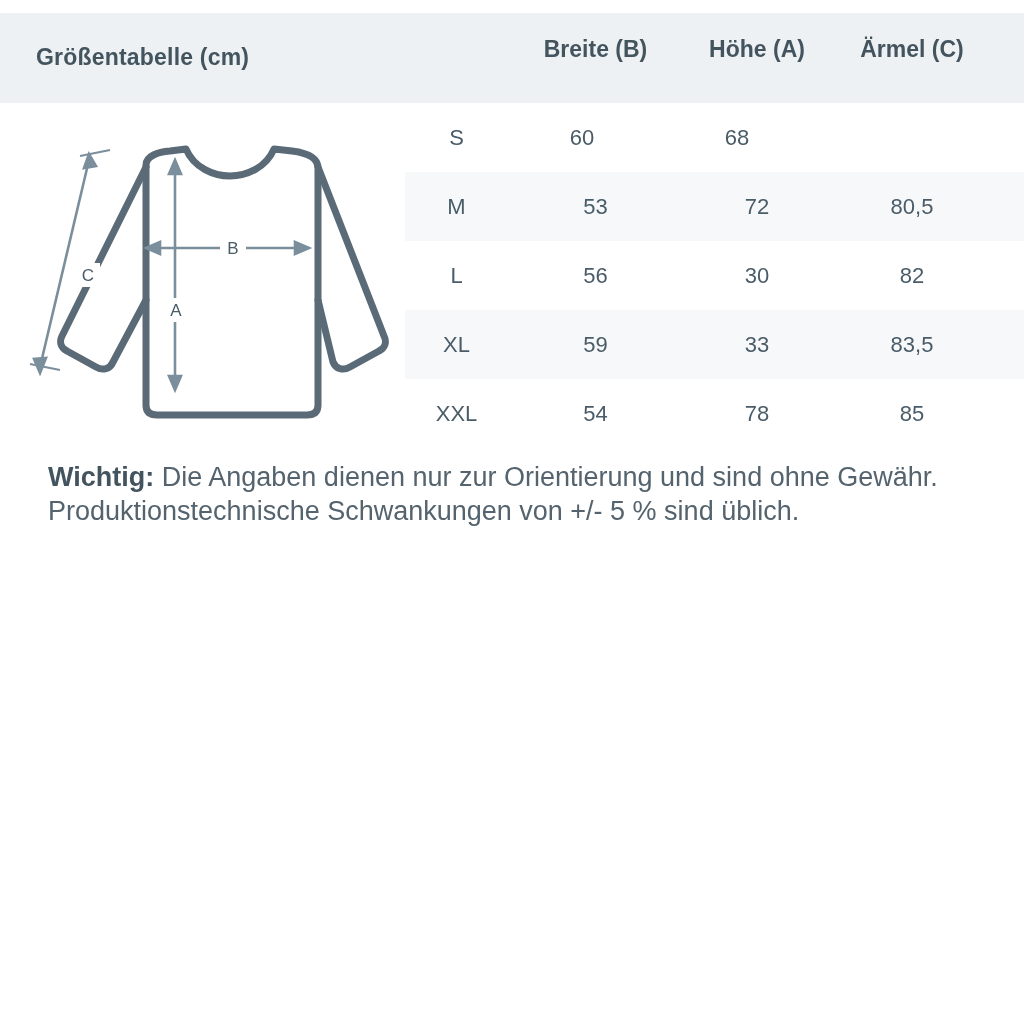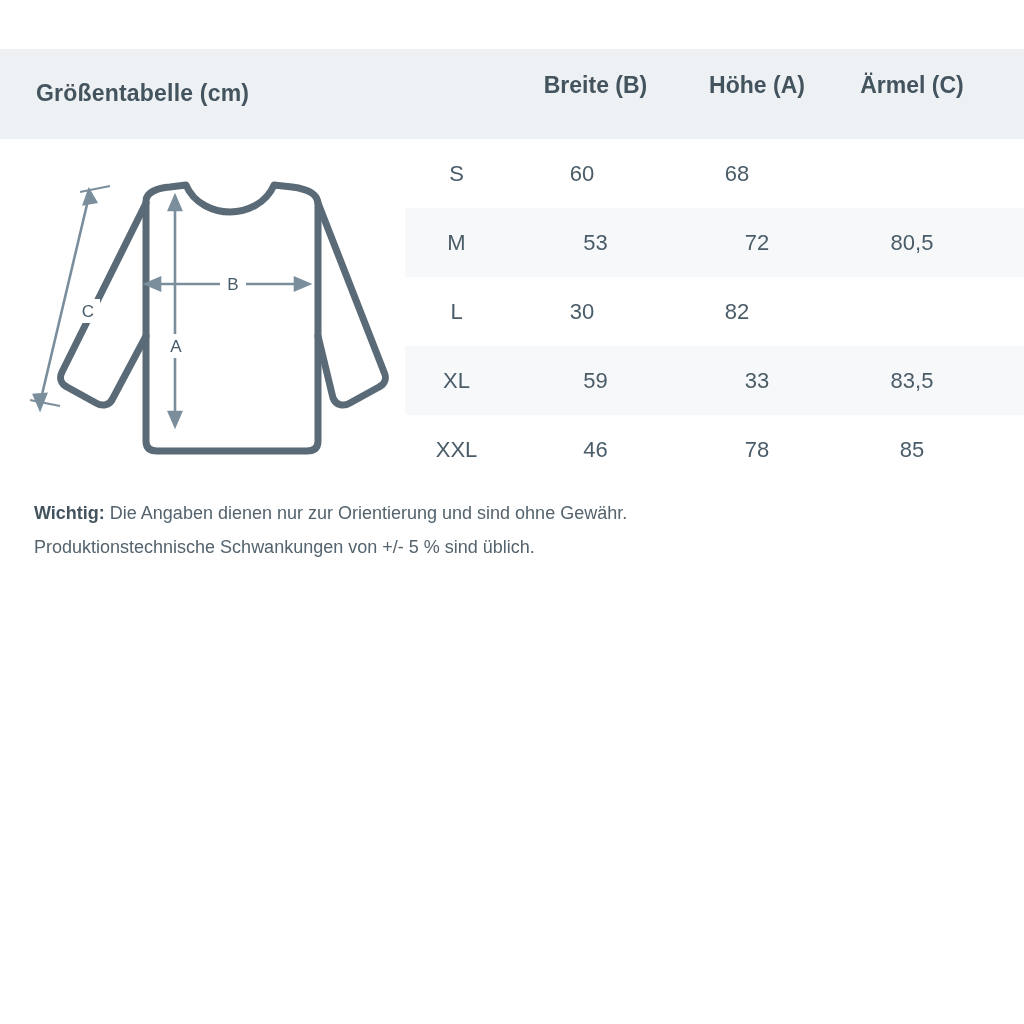--- a/index.html
+++ b/index.html
@@ -12,21 +12,20 @@
     background: #ffffff;
     font-family: "Liberation Sans", sans-serif;
     color: #4a5c68;
     overflow: hidden;
   }
 
   .page {
     position: relative;
     width: 1024px;
     height: 876px;
-    margin-top: 36px;
   }
 
   
   .header-row {
     position: absolute;
     left: 0;
     top: 13px;
     width: 1024px;
     height: 90px;
     background: #eef1f3;
@@ -88,24 +87,24 @@
     position: absolute;
     left: 18px;
     top: 120px;
     width: 390px;
     height: 310px;
   }
 
   
   .note {
     position: absolute;
-    left: 34px;
+    left: 48px;
     top: 460px;
     width: 950px;
-    font-size: 18px;
+    font-size: 27px;
     line-height: 34px;
     color: #54636d;
   }
   .note b {
     color: #43545f;
     font-weight: bold;
   }
 </style>
 </head>
 <body>
@@ -185,32 +184,33 @@
       <div class="cell c-arm">68</div>
     </div>
     <div class="row alt">
       <div class="cell c-size">M</div>
       <div class="cell c-breit">53</div>
       <div class="cell c-hoehe">72</div>
       <div class="cell c-arm">80,5</div>
     </div>
     <div class="row">
       <div class="cell c-size">L</div>
+      <div class="cell c-breit">56</div>
       <div class="cell c-hoehe">30</div>
       <div class="cell c-arm">82</div>
     </div>
     <div class="row alt">
       <div class="cell c-size">XL</div>
       <div class="cell c-breit">59</div>
       <div class="cell c-hoehe">33</div>
       <div class="cell c-arm">83,5</div>
     </div>
     <div class="row">
       <div class="cell c-size">XXL</div>
-      <div class="cell c-breit">46</div>
+      <div class="cell c-breit">54</div>
       <div class="cell c-hoehe">78</div>
       <div class="cell c-arm">85</div>
     </div>
   </div>
 
   <div class="note">
     <b>Wichtig:</b><span> Die Angaben dienen nur zur Orientierung und sind ohne Gewähr.</span><br>
     <span>Produktionstechnische Schwankungen von +/- 5 % sind üblich.</span>
   </div>
 

